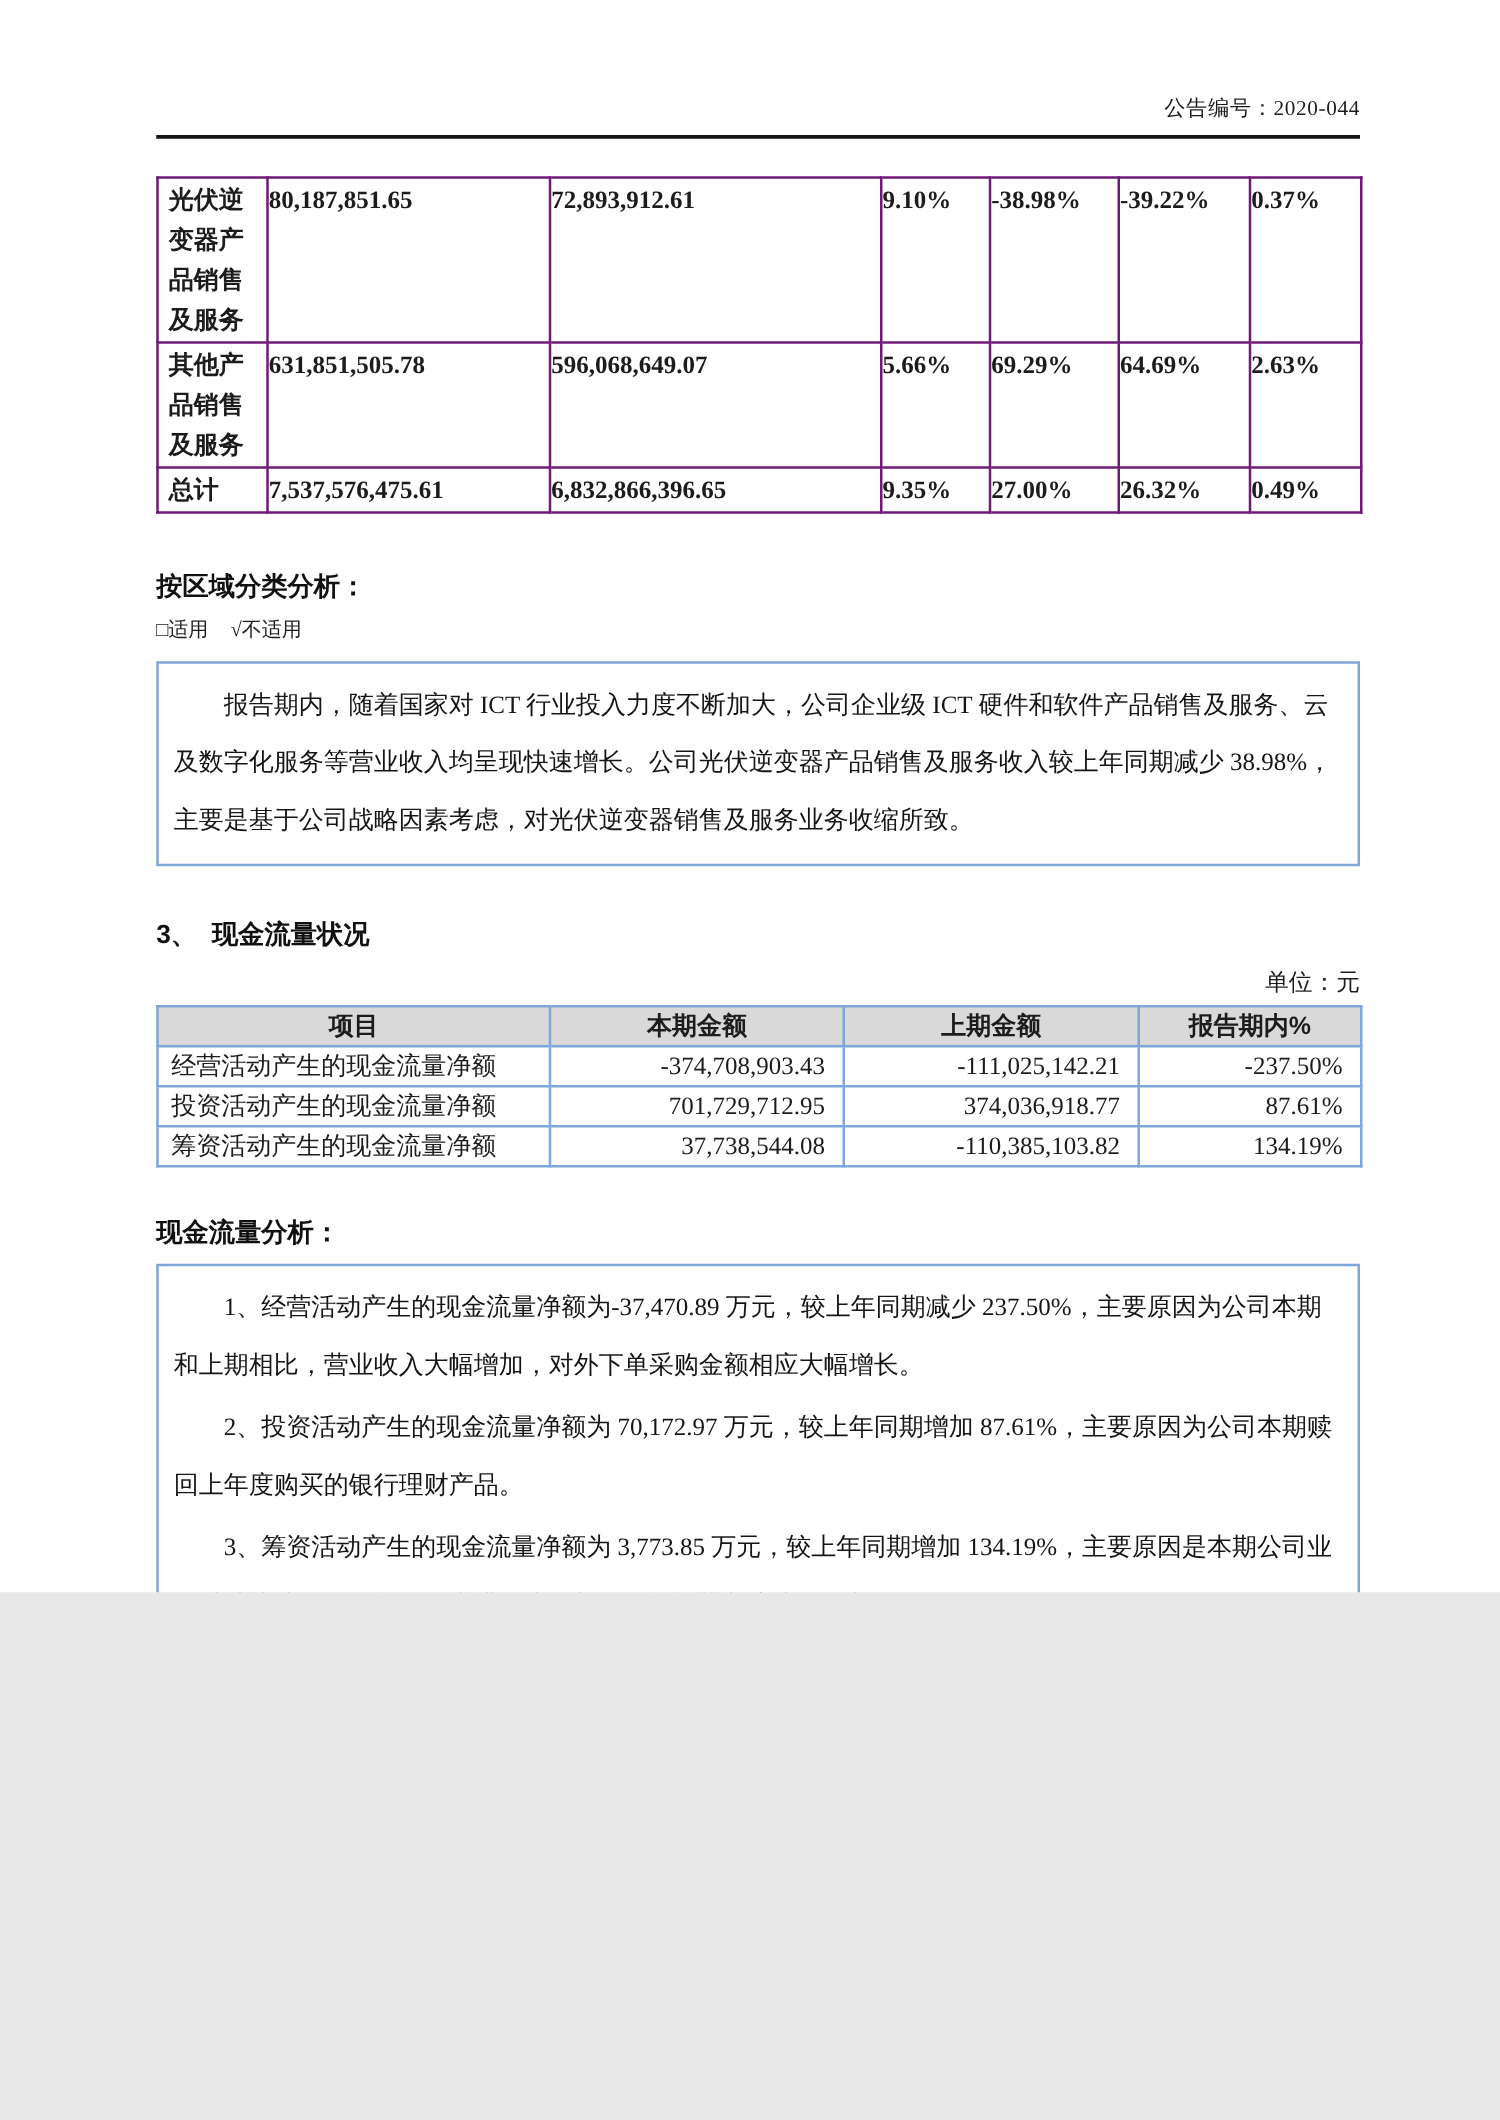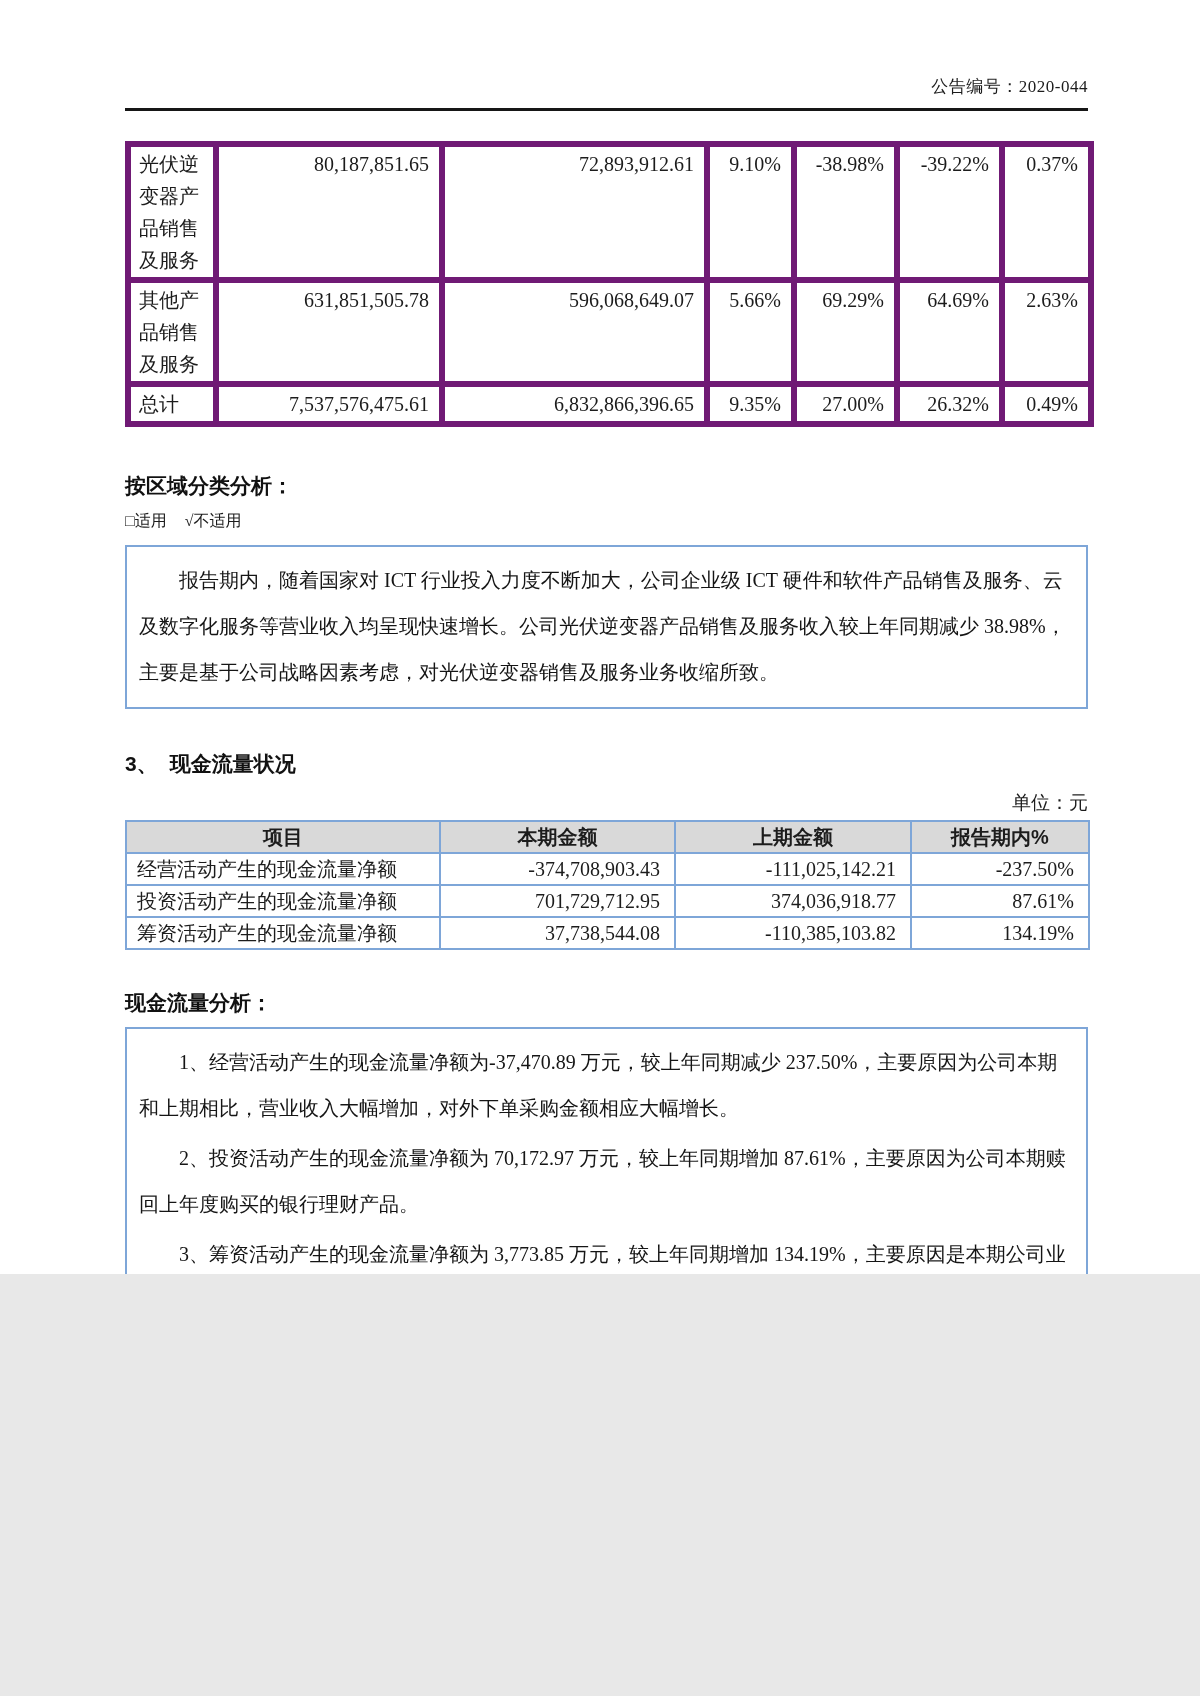--- a/index.html
+++ b/index.html
@@ -29,33 +29,34 @@
   }
 
   
   table { border-collapse: collapse; table-layout: fixed; }
   .revenue-table {
     margin-top: 30px;
     width: 963px;
     font-size: 20px;
   }
   .revenue-table td {
-    border: 6px solid #701a75;
+    border: 2px solid #701a75;
     vertical-align: top;
     line-height: 32px;
     padding: 1px 0;
+    font-weight: bold;
   }
   .revenue-table td.lbl {
     padding-left: 8px;
     padding-right: 4px;
     word-break: break-all;
     text-align: left;
   }
   .revenue-table td.num {
-    text-align: right;
+    text-align: left;
     padding-right: 10px;
     white-space: nowrap;
     border-radius: 13px;
   }
 
   
   .hd {
     font-family: "Liberation Sans", "DejaVu Sans", sans-serif;
     font-weight: bold;
     font-size: 21px;

